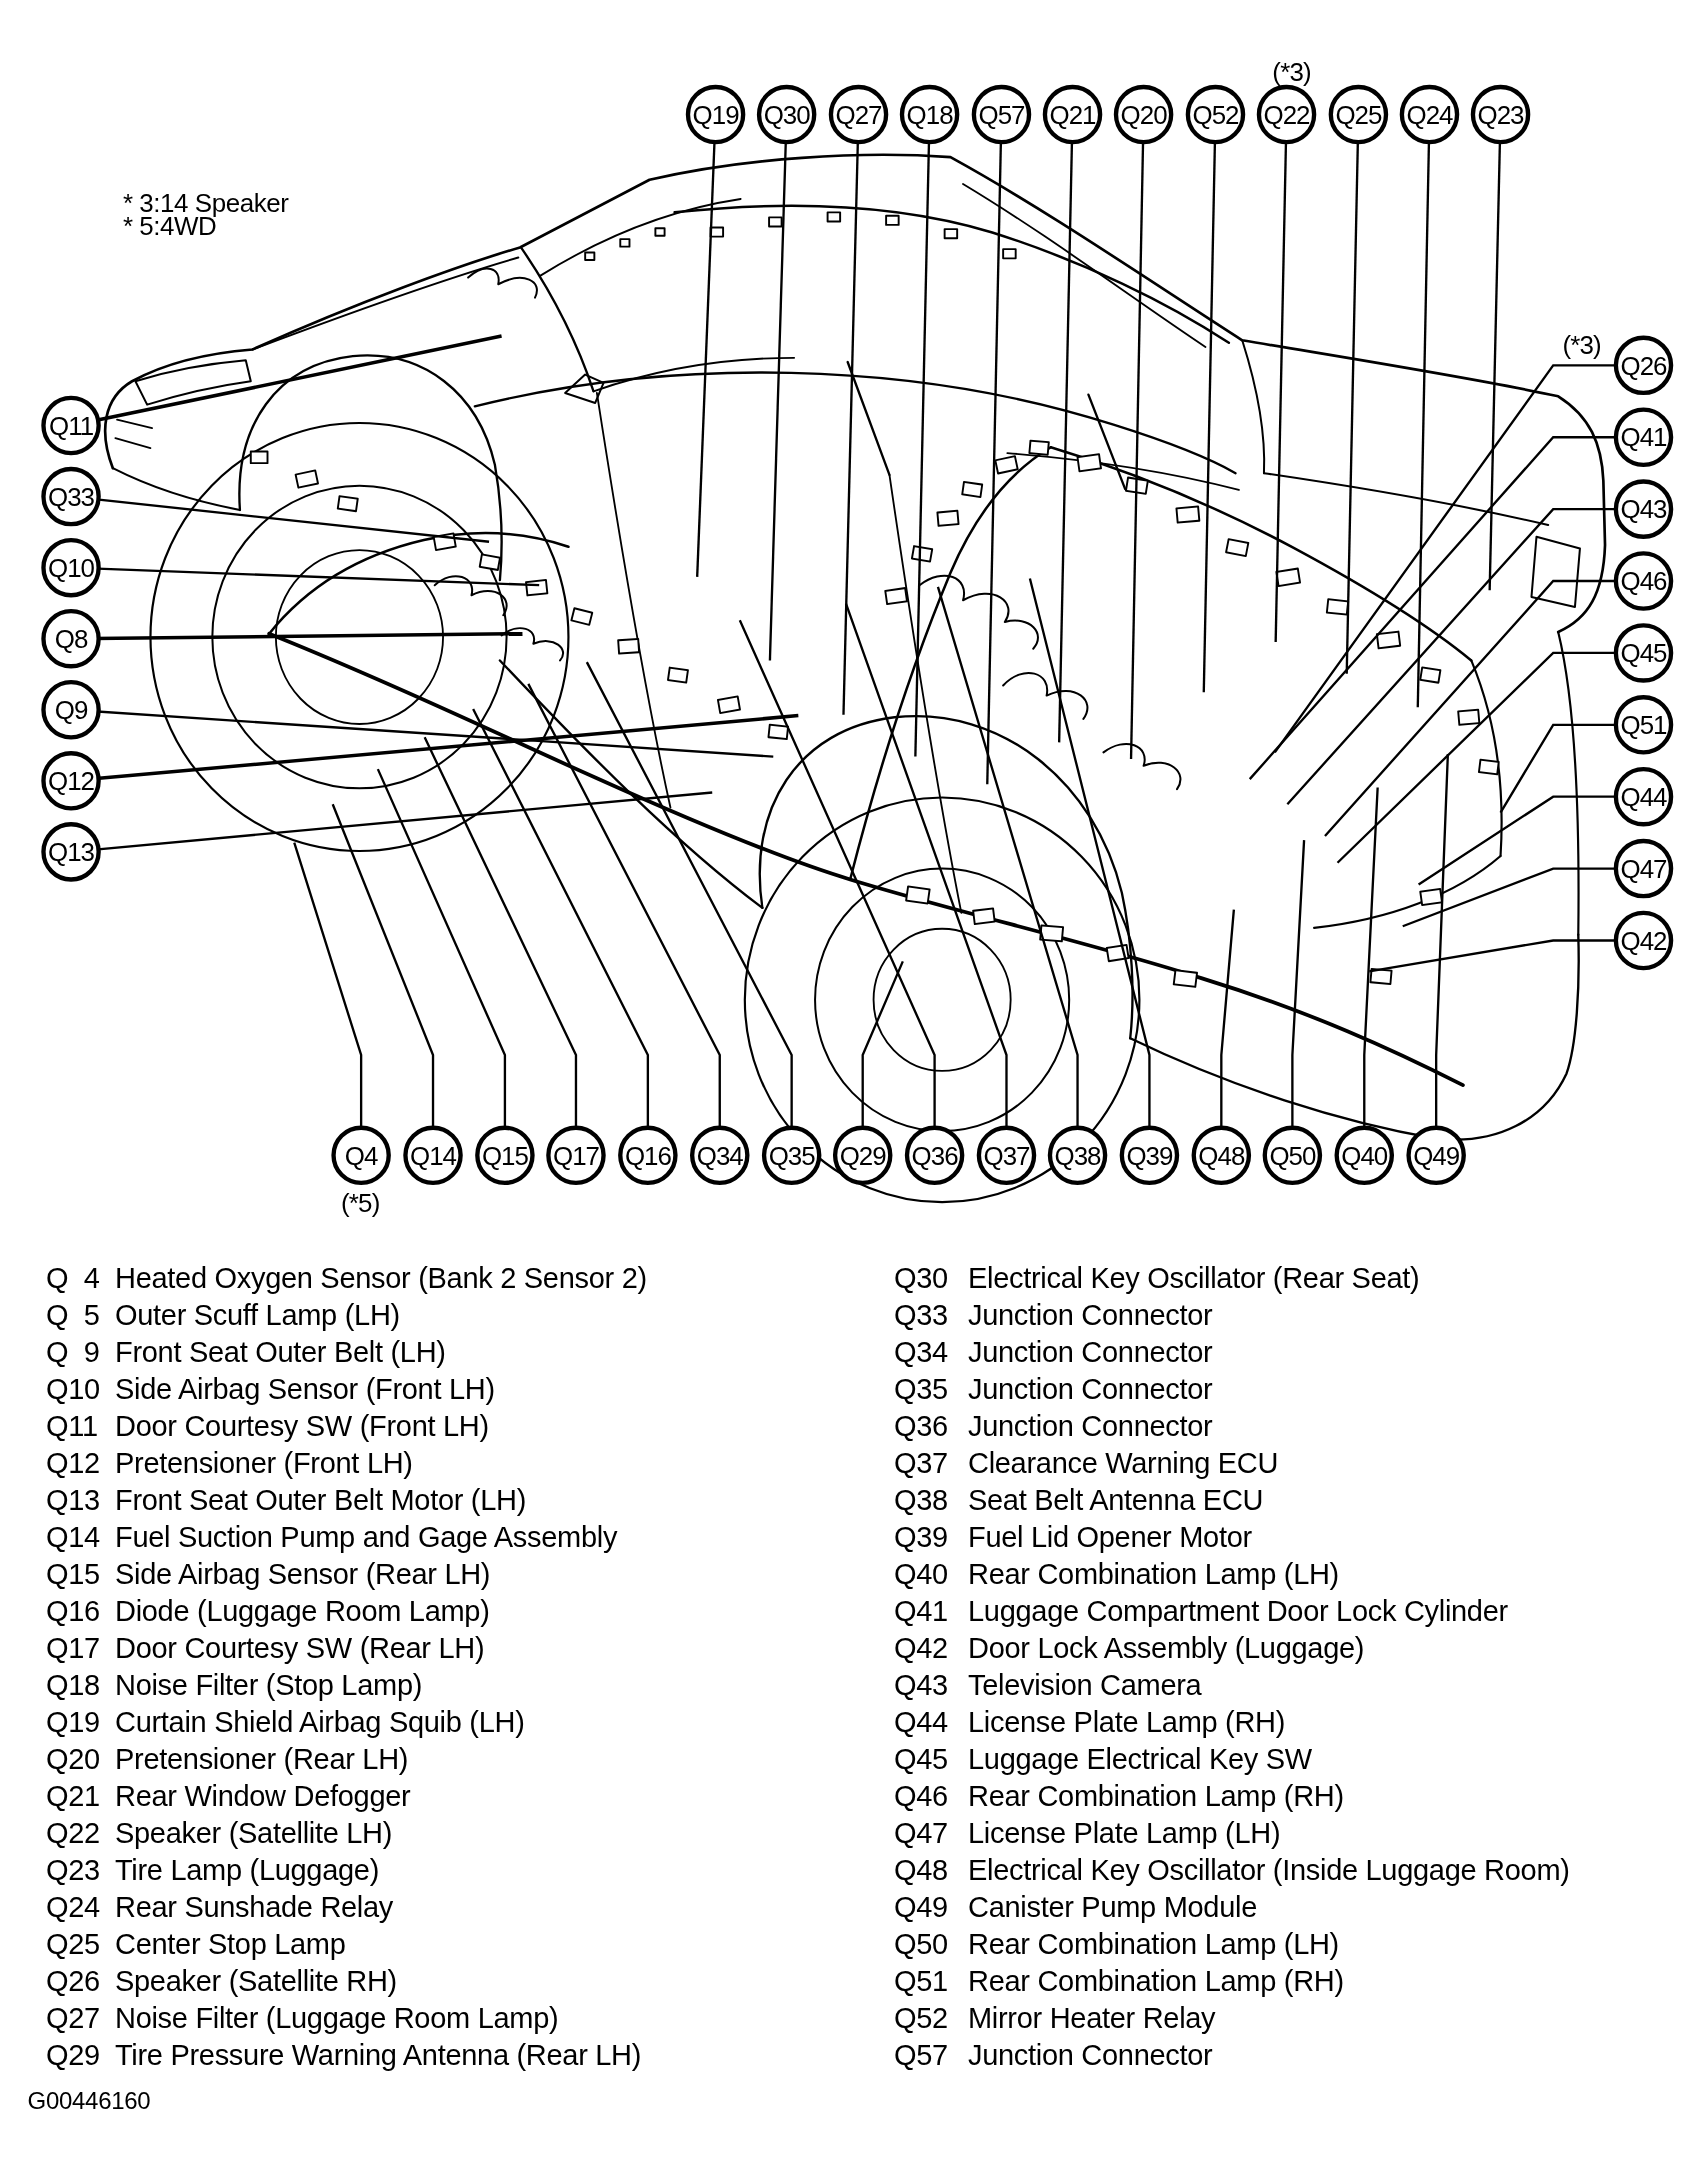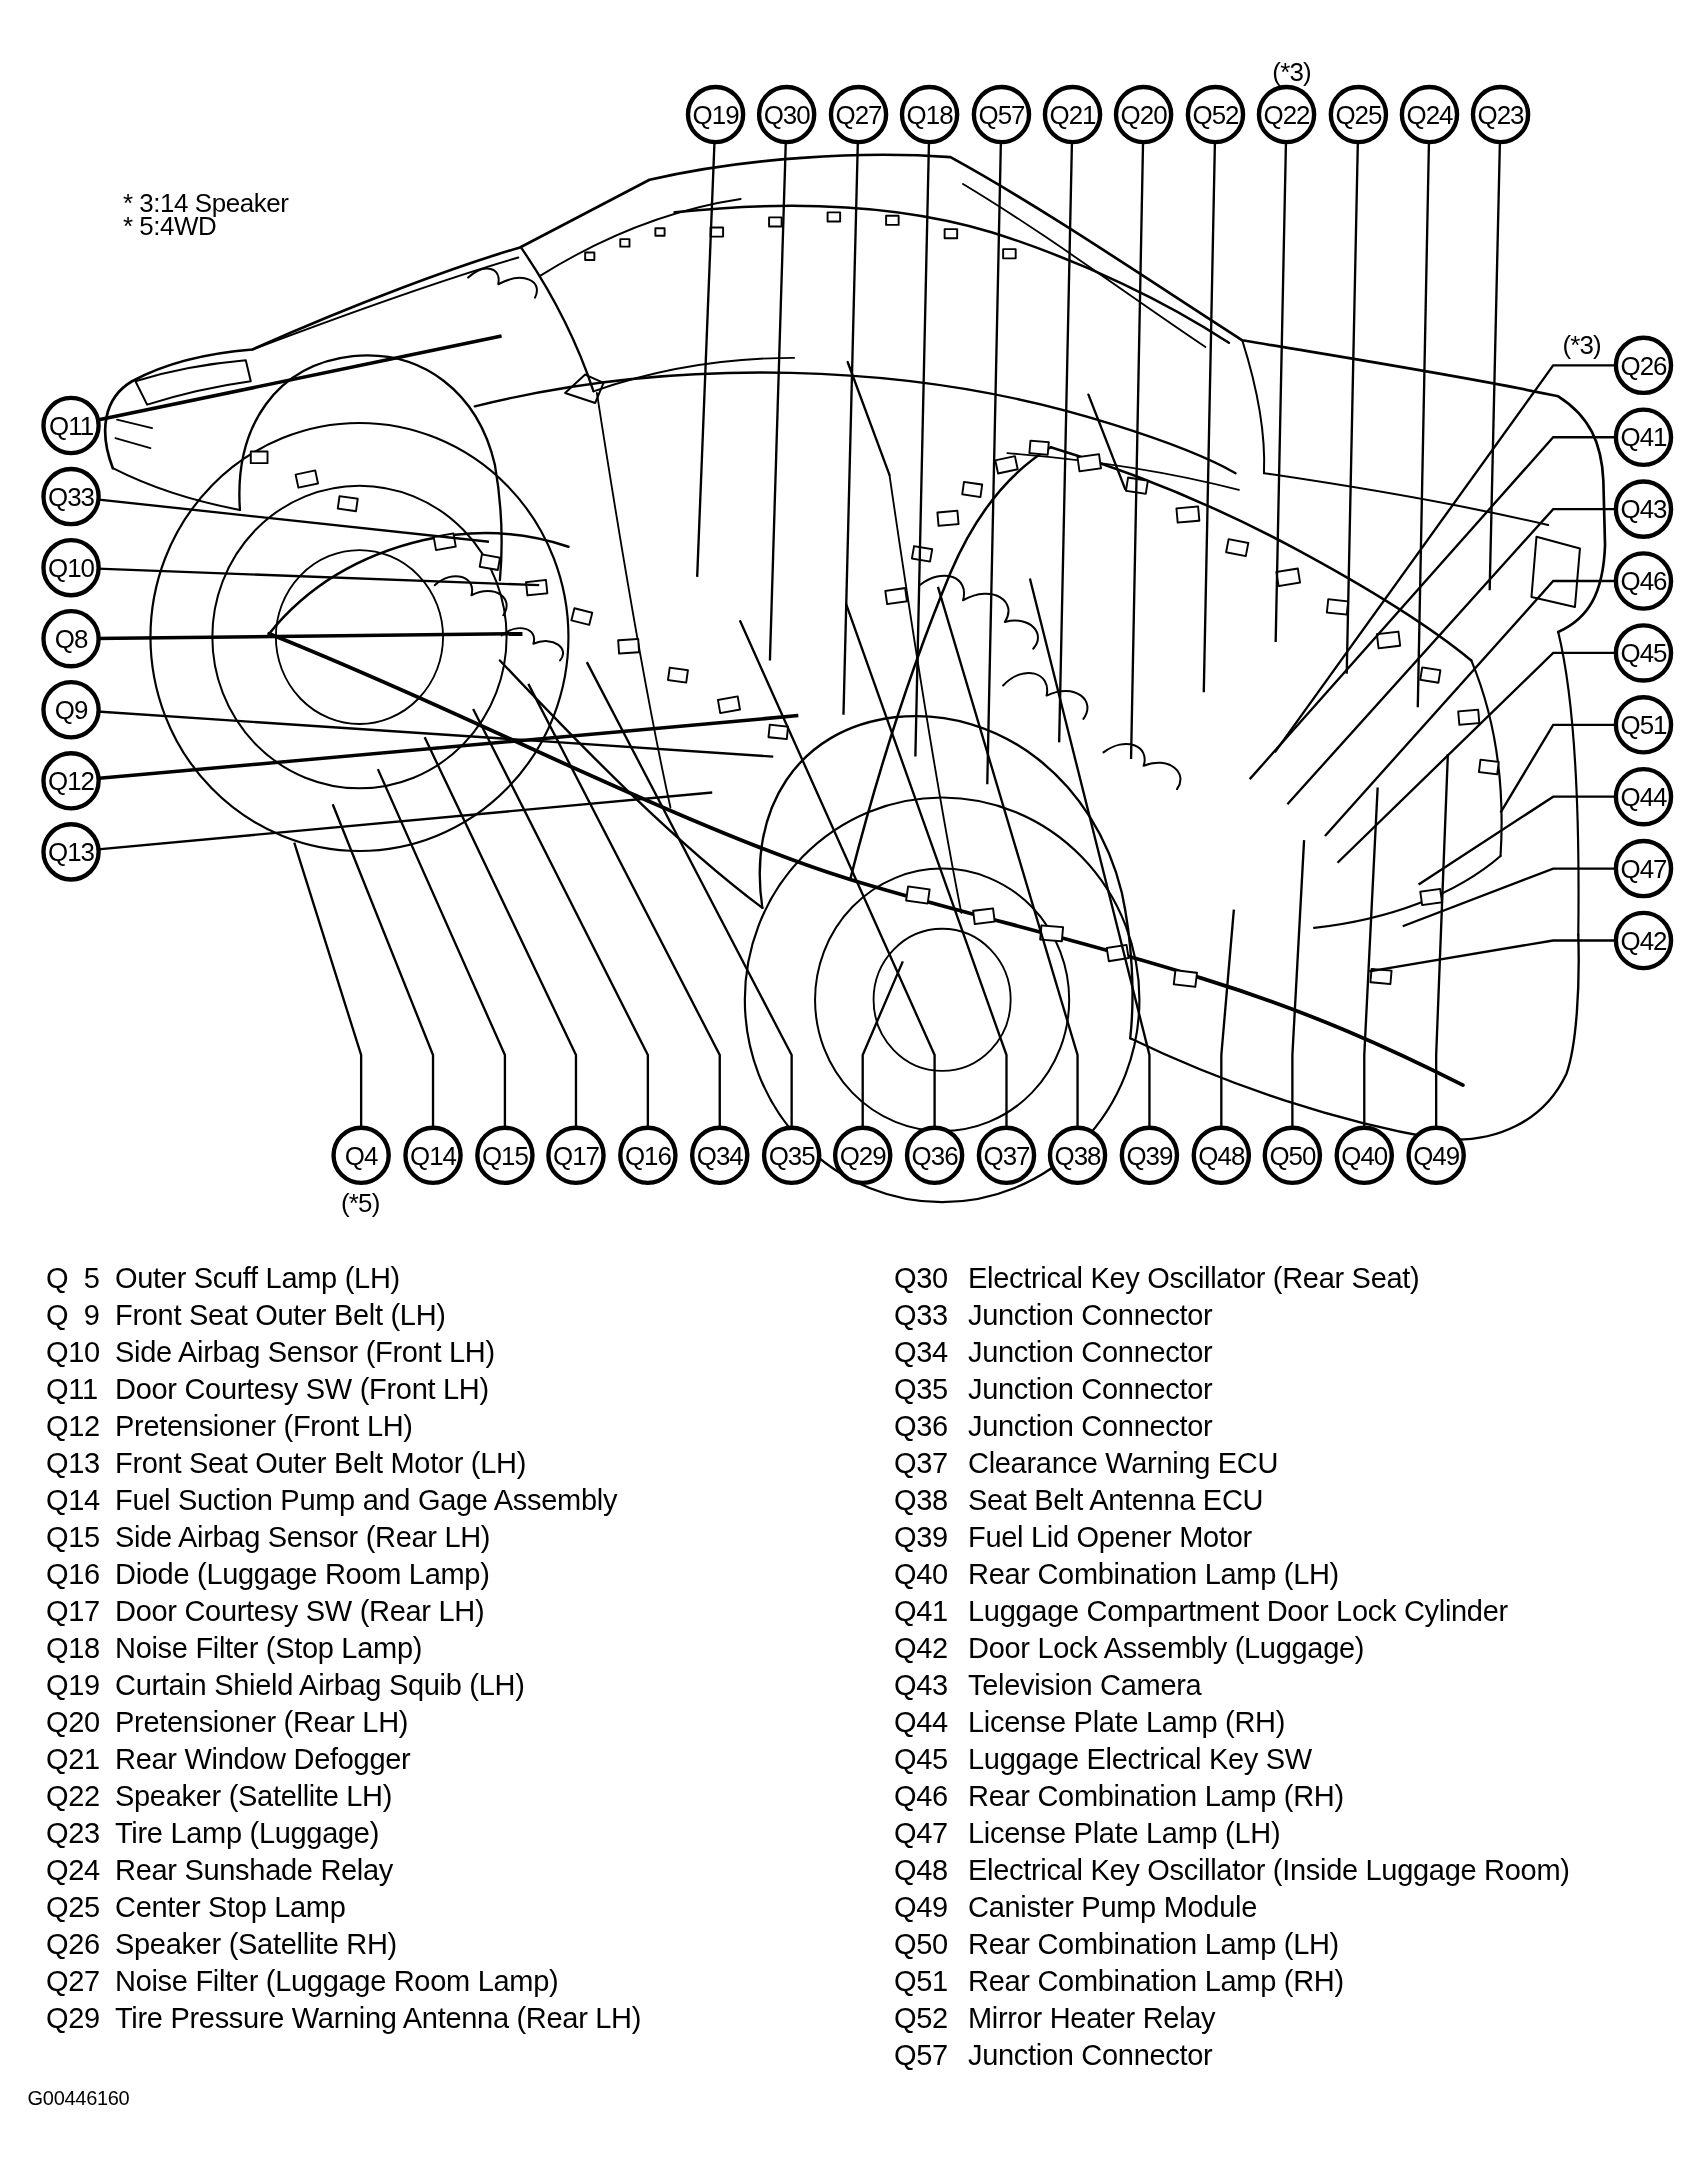--- a/index.html
+++ b/index.html
@@ -11,21 +11,21 @@
   .note-text{font-size:31px;letter-spacing:-0.5px}
   .annot-text{font-size:31px;letter-spacing:-1px}
   .callout-label{font-size:31px;letter-spacing:-1.2px}
   .legend{position:absolute;top:1260px;left:0;width:1702px;font-size:29px;letter-spacing:-0.3px}
   .legend .col{position:absolute;top:0}
   .legend .col-left{left:46px;width:827px}
   .legend .col-right{left:894px;width:794px}
   .legend-row{height:37px;display:flex;align-items:center;white-space:pre}
   .legend-row .code{display:inline-block;width:69px;white-space:pre;flex:0 0 auto}
   .col-right .legend-row .code{width:74px}
-  .figure-id{position:absolute;left:27.6px;top:2087px;font-size:20px;letter-spacing:-0.3px}
+  .figure-id{position:absolute;left:27.6px;top:2087px;font-size:24px;letter-spacing:-0.3px}
 </style>
 </head>
 <body>
 
 <div class="page">
 
   <svg id="diagram" width="1702" height="1254" viewBox="0 0 2036 1500" xmlns="http://www.w3.org/2000/svg">
 
     <g stroke="#000" fill="none" stroke-linecap="round" stroke-linejoin="round">
       <path stroke-width="3.2" d="M135,560 C118,516 124,476 158,456 C200,433 252,422 302,418 C427,362 550,317 622,296 L777,215 C890,189 1030,180 1137,188 C1250,250 1377,337 1486,407 C1616,429 1768,453 1864,474 C1902,498 1916,531 1918,575 L1920,652 C1918,710 1900,740 1864,756"></path>
@@ -347,20 +347,21 @@
       </g>
     <g id="annotation-texts">
         <text x="1545" y="97" text-anchor="middle" class="annot-text">(*3)</text>
         <text x="1892" y="424" text-anchor="middle" class="annot-text">(*3)</text>
         <text x="431" y="1450" text-anchor="middle" class="annot-text">(*5)</text>
       </g>
   </svg>
 
   <div class="legend">
     <div class="col col-left" id="legend-left">
+        <div class="legend-row"><span class="code">Q  4</span><span class="name">Heated Oxygen Sensor (Bank 2 Sensor 2)</span></div>
         <div class="legend-row"><span class="code">Q  5</span><span class="name">Outer Scuff Lamp (LH)</span></div>
         <div class="legend-row"><span class="code">Q  9</span><span class="name">Front Seat Outer Belt (LH)</span></div>
         <div class="legend-row"><span class="code">Q10</span><span class="name">Side Airbag Sensor (Front LH)</span></div>
         <div class="legend-row"><span class="code">Q11</span><span class="name">Door Courtesy SW (Front LH)</span></div>
         <div class="legend-row"><span class="code">Q12</span><span class="name">Pretensioner (Front LH)</span></div>
         <div class="legend-row"><span class="code">Q13</span><span class="name">Front Seat Outer Belt Motor (LH)</span></div>
         <div class="legend-row"><span class="code">Q14</span><span class="name">Fuel Suction Pump and Gage Assembly</span></div>
         <div class="legend-row"><span class="code">Q15</span><span class="name">Side Airbag Sensor (Rear LH)</span></div>
         <div class="legend-row"><span class="code">Q16</span><span class="name">Diode (Luggage Room Lamp)</span></div>
         <div class="legend-row"><span class="code">Q17</span><span class="name">Door Courtesy SW (Rear LH)</span></div>

